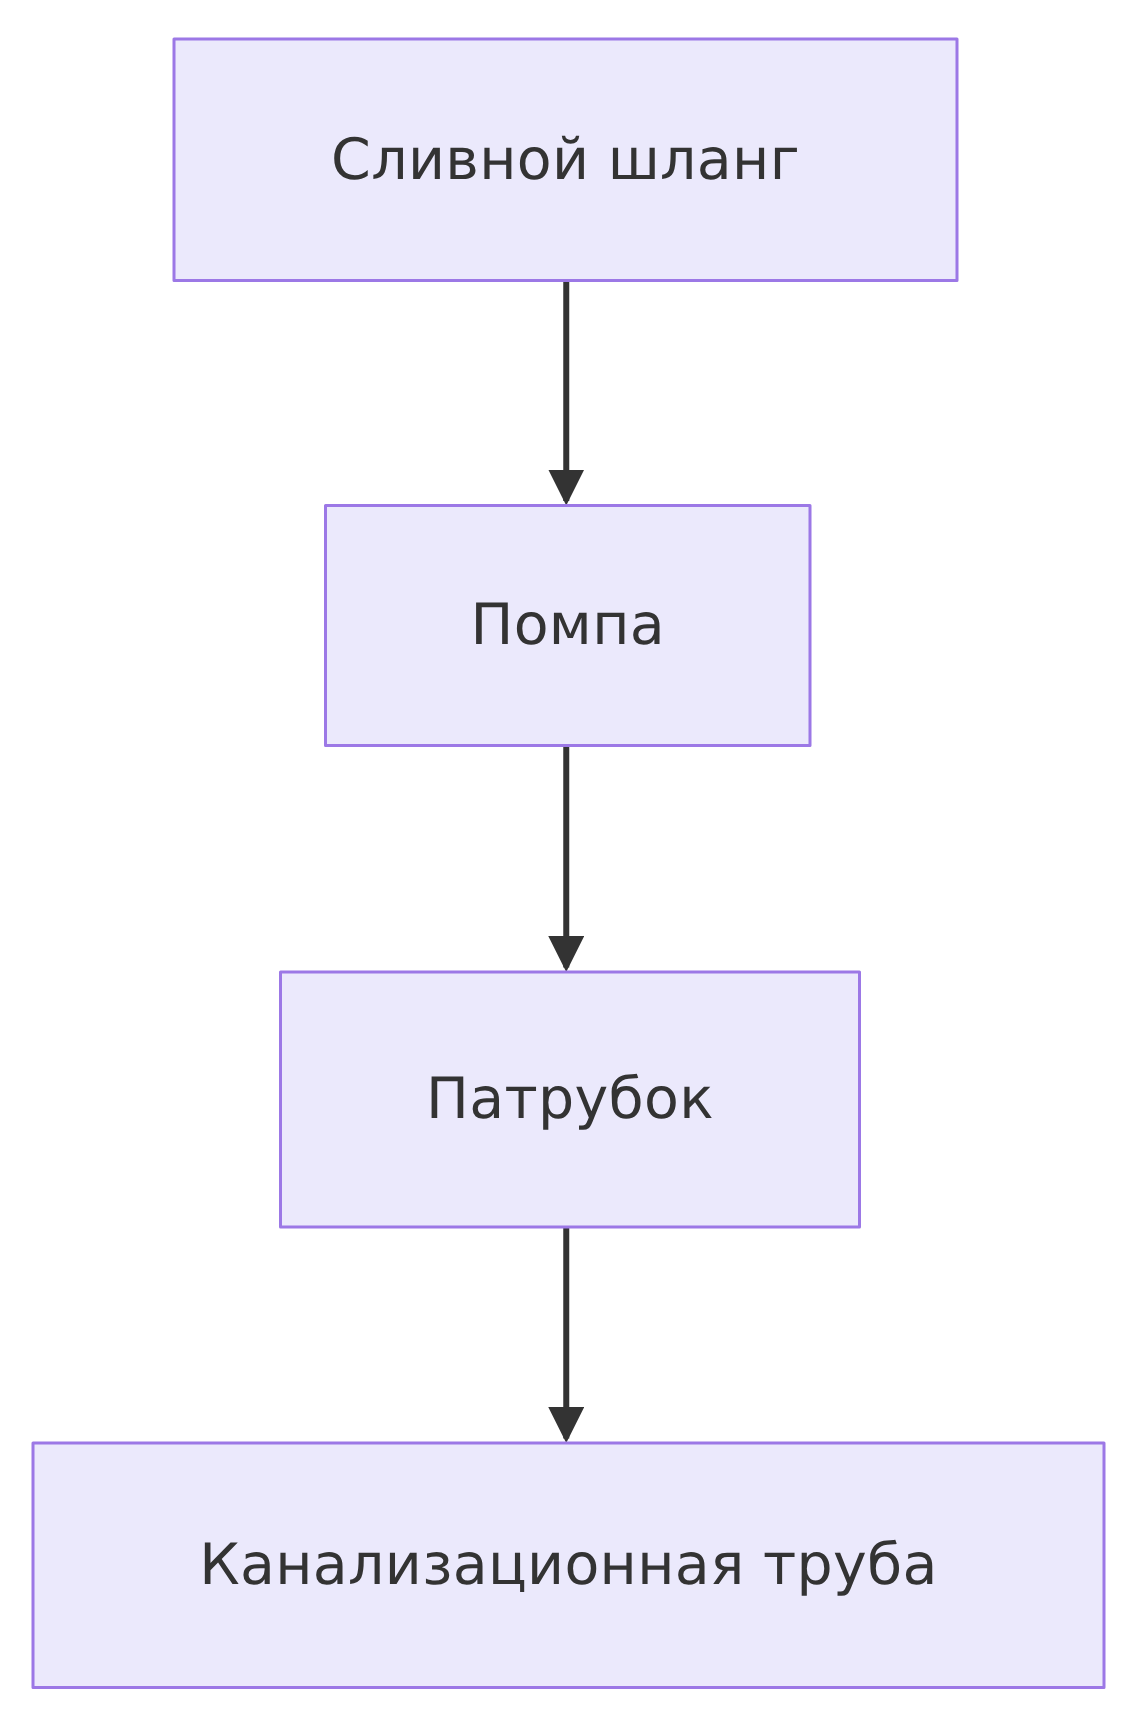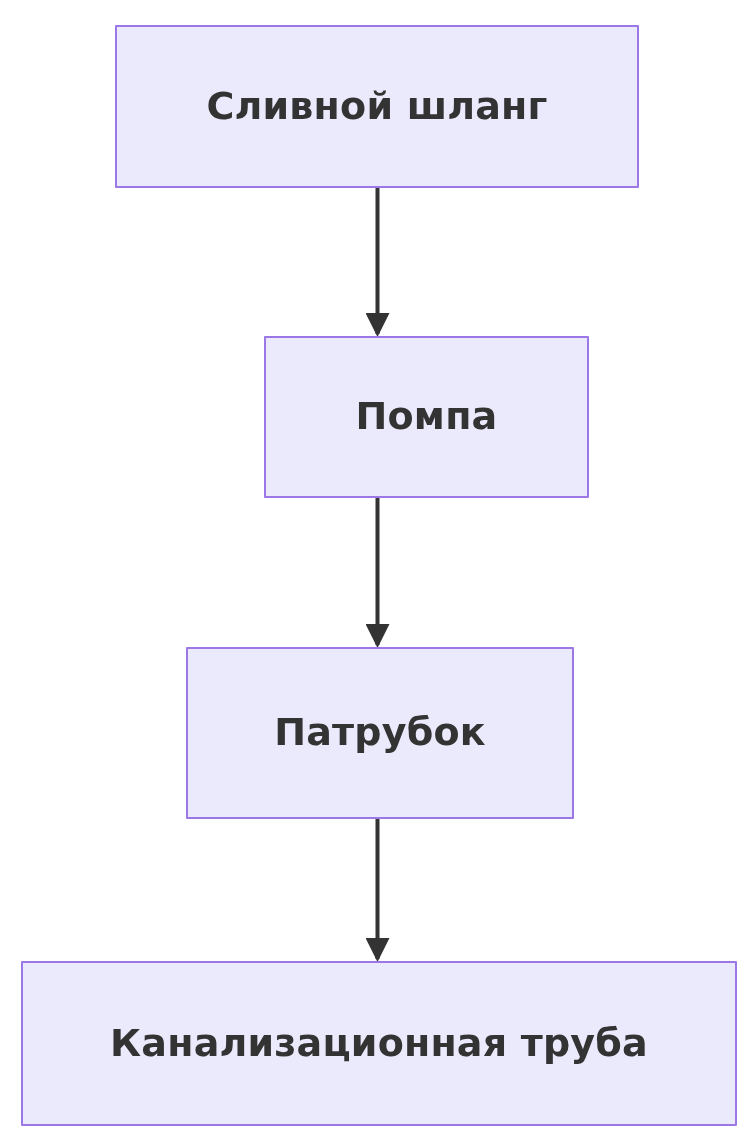--- a/index.html
+++ b/index.html
@@ -29,27 +29,27 @@
     border-radius: 1px;
     display: flex;
     align-items: center;
     justify-content: center;
     text-align: center;
   }
   .node-label {
     color: #333333;
     font-size: 38px;
     line-height: 1.1;
-    font-weight: 700;
+    font-weight: 400;
     letter-spacing: 0.2px;
     white-space: nowrap;
     text-align: right;
   }
   #node-drain-hose  { left: 115px; top: 25px;   width: 524px; height: 163px; }
-  #node-pump        { left: 216px; top: 336px;  width: 325px; height: 162px; margin-left: 48px; }
+  #node-pump        { left: 216px; top: 336px;  width: 325px; height: 162px; }
   #node-nozzle      { left: 186px; top: 647px;  width: 388px; height: 172px; }
   #node-sewer-pipe  { left: 21px;  top: 961px;  width: 716px; height: 165px; }
 
   .edge-layer {
     position: absolute;
     left: 0;
     top: 0;
     width: 755px;
     height: 1146px;
     pointer-events: none;

